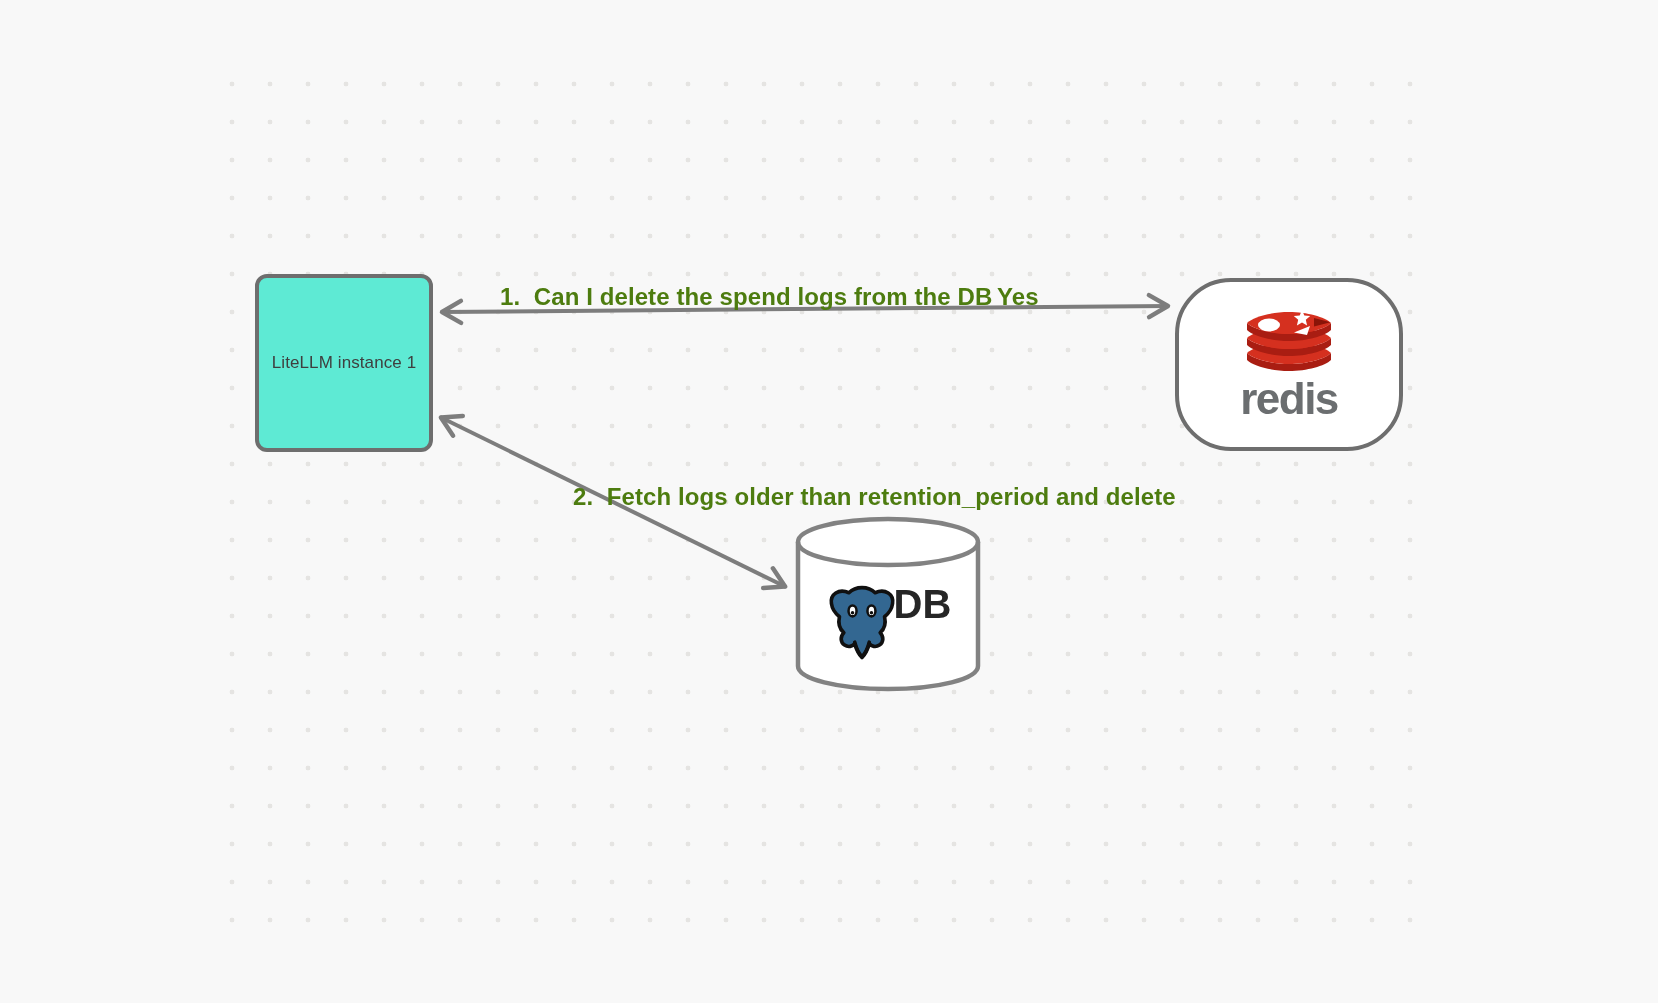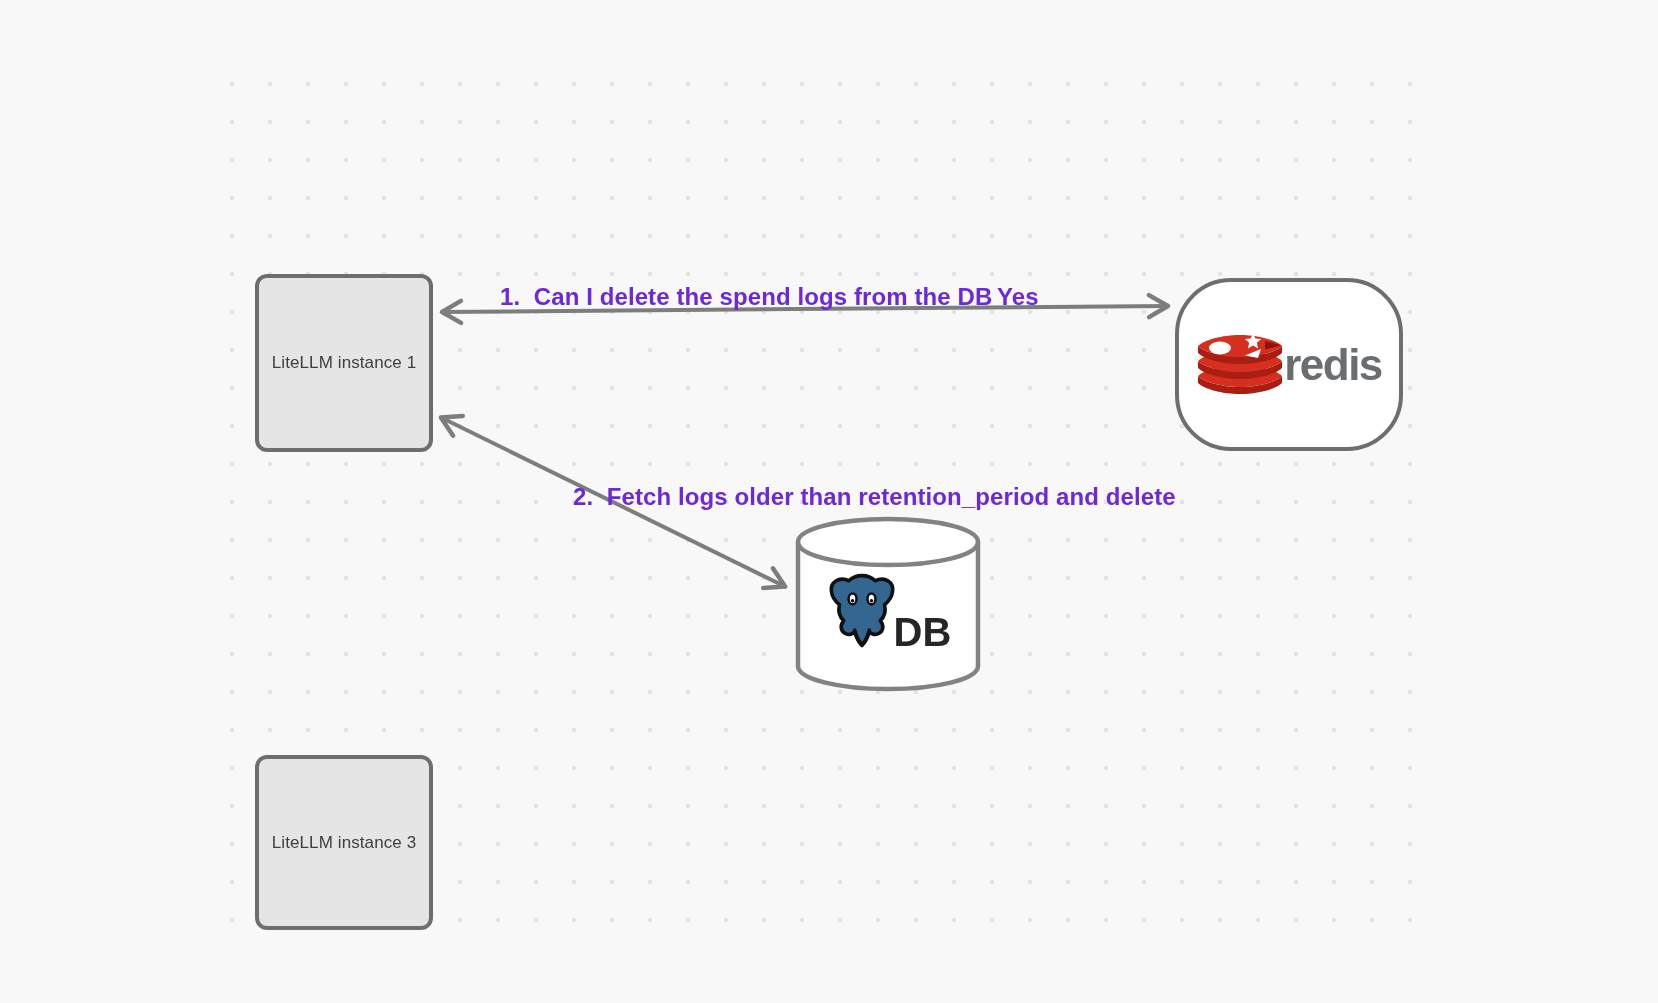--- a/index.html
+++ b/index.html
@@ -10,56 +10,56 @@
   }
   .dot-grid{
     position:absolute;left:213px;top:65px;width:1216px;height:872px;
     background-image:radial-gradient(circle at 19px 19px,#e5e4e2 2.4px,rgba(0,0,0,0) 2.6px);
     background-size:38px 38px;
     z-index:0;
   }
   .arrow-layer{position:absolute;left:0;top:0;z-index:1;}
   .inst-box{
     position:absolute;left:255px;width:178px;height:178px;
-    background:#e5e5e5;border:4.5px solid #6e6e6e;border-radius:12px;
+    background:#5eead4;border:4.5px solid #6e6e6e;border-radius:12px;
     box-sizing:border-box;
     display:flex;align-items:center;justify-content:center;
     z-index:2;
   }
   .inst-box .inst-label{
     font-size:17px;color:#3f3f3f;letter-spacing:.1px;text-align:center;
   }
   #inst-1{top:274px;}
   #inst-2{top:515px;}
   #inst-3{top:755px;height:175px;}
   .redis-node{
     position:absolute;left:1175px;top:278px;width:228px;height:173px;
     background:#ffffff;border:4.5px solid #6e6e6e;border-radius:56px;
     box-sizing:border-box;
-    display:flex;flex-direction:row;align-items:center;justify-content:center;
+    display:flex;flex-direction:column;align-items:center;justify-content:center;
     z-index:2;
   }
   .redis-word{
     font-size:44px;font-weight:700;color:#6b6e70;letter-spacing:-1.5px;
     line-height:1;margin-top:1px;
   }
   .db-node{
     position:absolute;left:794px;top:514px;width:188px;height:180px;z-index:2;
   }
   .db-node .cyl{position:absolute;left:0;top:0;}
   .db-content{
-    position:absolute;left:0;top:58px;width:100%;
-    display:flex;align-items:flex-end;justify-content:center;
+    position:absolute;left:0;top:70px;width:100%;
+    display:flex;align-items:flex-start;justify-content:center;
   }
   .db-word{
     font-size:40px;font-weight:600;color:#262626;letter-spacing:0;
     margin-left:-5px;line-height:1;
   }
   .flow-label{
-    position:absolute;font-size:24px;font-weight:700;color:#6d28d9;
+    position:absolute;font-size:24px;font-weight:700;color:#4d7c0f;
     line-height:1;white-space:nowrap;z-index:3;letter-spacing:.1px;
   }
   #edge1-label{left:500px;top:285px;}
   #edge1-response{left:997px;top:285px;}
   #edge2-label{left:573px;top:485px;}
 </style>
 </head>
 <body>
 
 <div class="stage">
@@ -71,23 +71,20 @@
       <marker id="chev" viewBox="0 0 30 30" markerWidth="30" markerHeight="30" refX="27" refY="15" orient="auto-start-reverse" markerUnits="userSpaceOnUse">
         <path d="M7,4 L26,15 L7,26" fill="none" stroke="#7d7d7d" stroke-width="4.5" stroke-linecap="round" stroke-linejoin="round"></path>
       </marker>
     </defs>
     <line x1="441" y1="312" x2="1169" y2="306" stroke="#7d7d7d" stroke-width="4" marker-start="url(#chev)" marker-end="url(#chev)"></line>
     <line x1="440" y1="417" x2="786" y2="587" stroke="#7d7d7d" stroke-width="4" marker-start="url(#chev)" marker-end="url(#chev)"></line>
   </svg>
 
   <div class="inst-box" id="inst-1">
     <span class="inst-label">LiteLLM instance 1</span>
-  </div>
-  <div class="inst-box" id="inst-3">
-    <span class="inst-label">LiteLLM instance 3</span>
   </div>
 
   <div class="redis-node">
     <svg width="88" height="68" viewBox="0 0 88 68">
 
       <path d="M2,45 L2,52 C8,58 26,63 44,63 C62,63 80,58 86,52 L86,45 C80,51 62,56 44,56 C26,56 8,51 2,45 Z" fill="#a91d12"></path>
       <path d="M2,45 C8,39 26,34 44,34 C62,34 80,39 86,45 C80,51 62,56 44,56 C26,56 8,51 2,45 Z" fill="#d5301f"></path>
 
       <path d="M2,30 L2,37 C8,43 26,48 44,48 C62,48 80,43 86,37 L86,30 C80,36 62,41 44,41 C26,41 8,36 2,30 Z" fill="#a91d12"></path>
       <path d="M2,30 C8,24 26,19 44,19 C62,19 80,24 86,30 C80,36 62,41 44,41 C26,41 8,36 2,30 Z" fill="#d5301f"></path>

